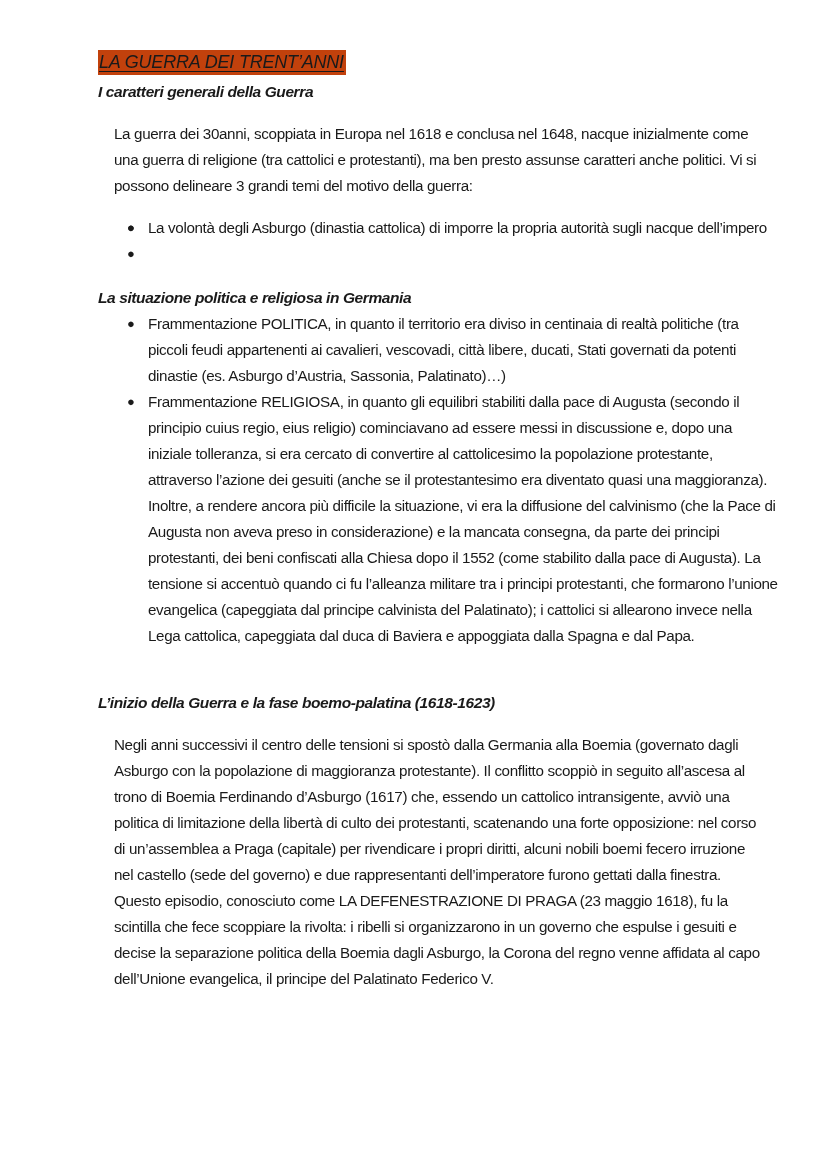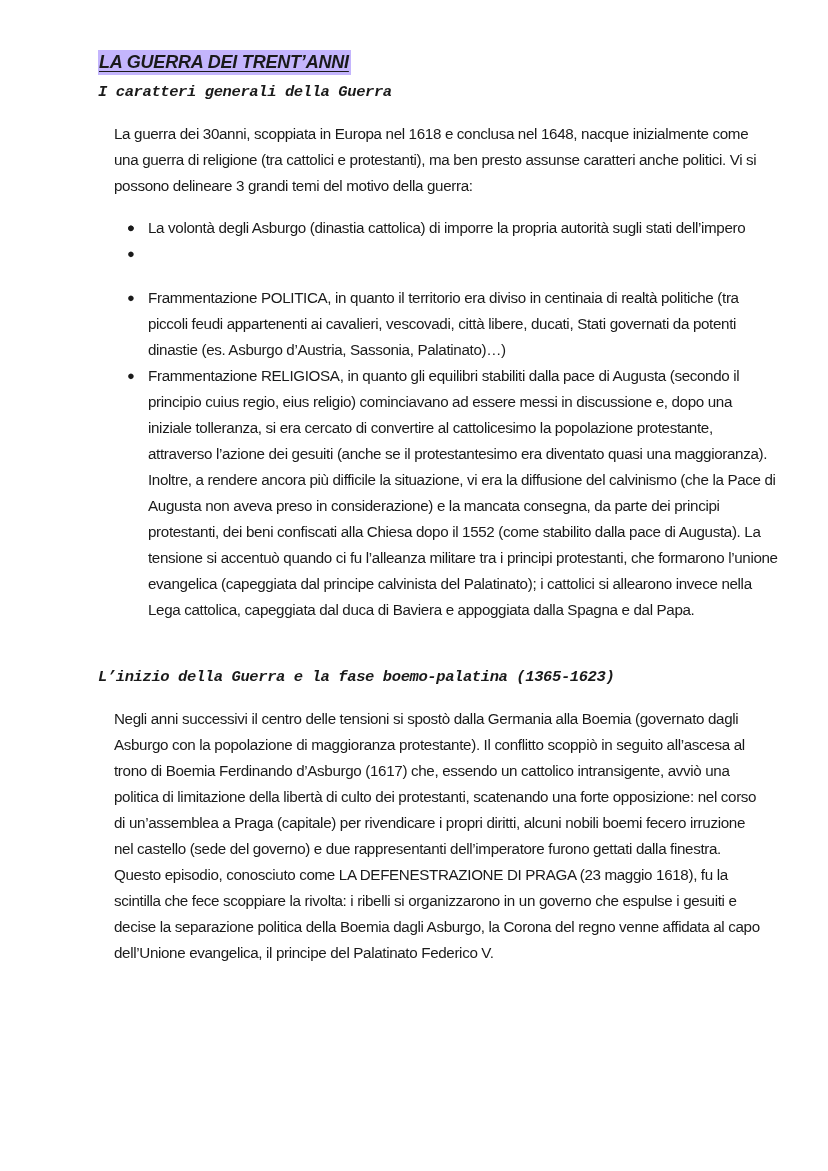--- a/index.html
+++ b/index.html
@@ -1,49 +1,50 @@
 <!DOCTYPE html>
 <html><head>
 <meta charset="utf-8">
 <style>
   html, body { margin: 0; padding: 0; background: #ffffff; }
   body { width: 828px; height: 1171px; position: relative; overflow: hidden; }
   .page { position: absolute; left: 98px; top: 50px; width: 680px; color: #1a1a1a;
     font-family: "Liberation Sans", sans-serif; font-size: 15.2px; letter-spacing: -0.35px; }
-  .title { display: inline-block; background: #c4b5fd; font-style: italic; font-weight: bold;
+  .title { display: inline-block; background: #c2410c; font-style: italic; font-weight: normal;
     font-size: 18px; letter-spacing: -0.2px; padding: 1px 2px 1px 1px; margin: 0;
     text-decoration: underline; text-decoration-thickness: 1px; text-underline-offset: 3px; line-height: 23px; text-align: right; }
-  .h2 { font-family: Liberation Mono, monospace; font-style: italic; font-weight: bold;
+  .h2 { font-family: Liberation Sans, sans-serif; font-style: italic; font-weight: bold;
     font-size: 15.5px; letter-spacing: -0.4px; margin: 0; line-height: 26px; }
   p { margin: 16px; line-height: 26px; }
   ul { margin: 0; padding: 0; list-style: none; }
   li { position: relative; padding-left: 50px; line-height: 26px; }
   li .bullet { position: absolute; left: 29px; top: 0; font-size: 13px; }
   .s1 { margin-top: 4px; }
   .gap-a { height: 44px; }
   .gap-b { height: 41px; }
 </style>
 </head>
 <body>
 
 <div class="page">
   <div class="title">LA GUERRA DEI TRENT’ANNI</div>
 
   <div class="h2 s1">I caratteri generali della Guerra</div>
   <p>La guerra dei 30anni, scoppiata in Europa nel 1618 e conclusa nel 1648, nacque inizialmente come una guerra di religione (tra cattolici e protestanti), ma ben presto assunse caratteri anche politici. Vi si possono delineare 3 grandi temi del motivo della guerra:</p>
   <ul>
     <li><span class="bullet">●</span></li>
-    <li><span class="bullet">●</span><span>La volontà degli Asburgo (dinastia cattolica) di imporre la propria autorità sugli stati dell’impero</span></li>
+    <li><span class="bullet">●</span><span>La volontà degli Asburgo (dinastia cattolica) di imporre la propria autorità sugli nacque dell’impero</span></li>
     <li><span class="bullet">●</span></li>
   </ul>
 
   <div class="gap-a"></div>
 
+  <div class="h2">La situazione politica e religiosa in Germania</div>
   <ul>
     <li><span class="bullet">●</span><span>Frammentazione POLITICA, in quanto il territorio era diviso in centinaia di realtà politiche (tra piccoli feudi appartenenti ai cavalieri, vescovadi, città libere, ducati, Stati governati da potenti dinastie (es. Asburgo d’Austria, Sassonia, Palatinato)…)</span></li>
     <li><span class="bullet">●</span><span>Frammentazione RELIGIOSA, in quanto gli equilibri stabiliti dalla pace di Augusta (secondo il principio cuius regio, eius religio) cominciavano ad essere messi in discussione e, dopo una iniziale tolleranza, si era cercato di convertire al cattolicesimo la popolazione protestante, attraverso l’azione dei gesuiti (anche se il protestantesimo era diventato quasi una maggioranza). Inoltre, a rendere ancora più difficile la situazione, vi era la diffusione del calvinismo (che la Pace di Augusta non aveva preso in considerazione) e la mancata consegna, da parte dei principi protestanti, dei beni confiscati alla Chiesa dopo il 1552 (come stabilito dalla pace di Augusta). La tensione si accentuò quando ci fu l’alleanza militare tra i principi protestanti, che formarono l’unione evangelica (capeggiata dal principe calvinista del Palatinato); i cattolici si allearono invece nella Lega cattolica, capeggiata dal duca di Baviera e appoggiata dalla Spagna e dal Papa.</span></li>
   </ul>
 
   <div class="gap-b"></div>
 
-  <div class="h2">L’inizio della Guerra e la fase boemo-palatina (1365-1623)</div>
+  <div class="h2">L’inizio della Guerra e la fase boemo-palatina (1618-1623)</div>
   <p>Negli anni successivi il centro delle tensioni si spostò dalla Germania alla Boemia (governato dagli Asburgo con la popolazione di maggioranza protestante). Il conflitto scoppiò in seguito all’ascesa al trono di Boemia Ferdinando d’Asburgo (1617) che, essendo un cattolico intransigente, avviò una politica di limitazione della libertà di culto dei protestanti, scatenando una forte opposizione: nel corso di un’assemblea a Praga (capitale) per rivendicare i propri diritti, alcuni nobili boemi fecero irruzione nel castello (sede del governo) e due rappresentanti dell’imperatore furono gettati dalla finestra. Questo episodio, conosciuto come LA DEFENESTRAZIONE DI PRAGA (23 maggio 1618), fu la scintilla che fece scoppiare la rivolta: i ribelli si organizzarono in un governo che espulse i gesuiti e decise la separazione politica della Boemia dagli Asburgo, la Corona del regno venne affidata al capo dell’Unione evangelica, il principe del Palatinato Federico V.</p>
 </div>
 
 </body></html>

